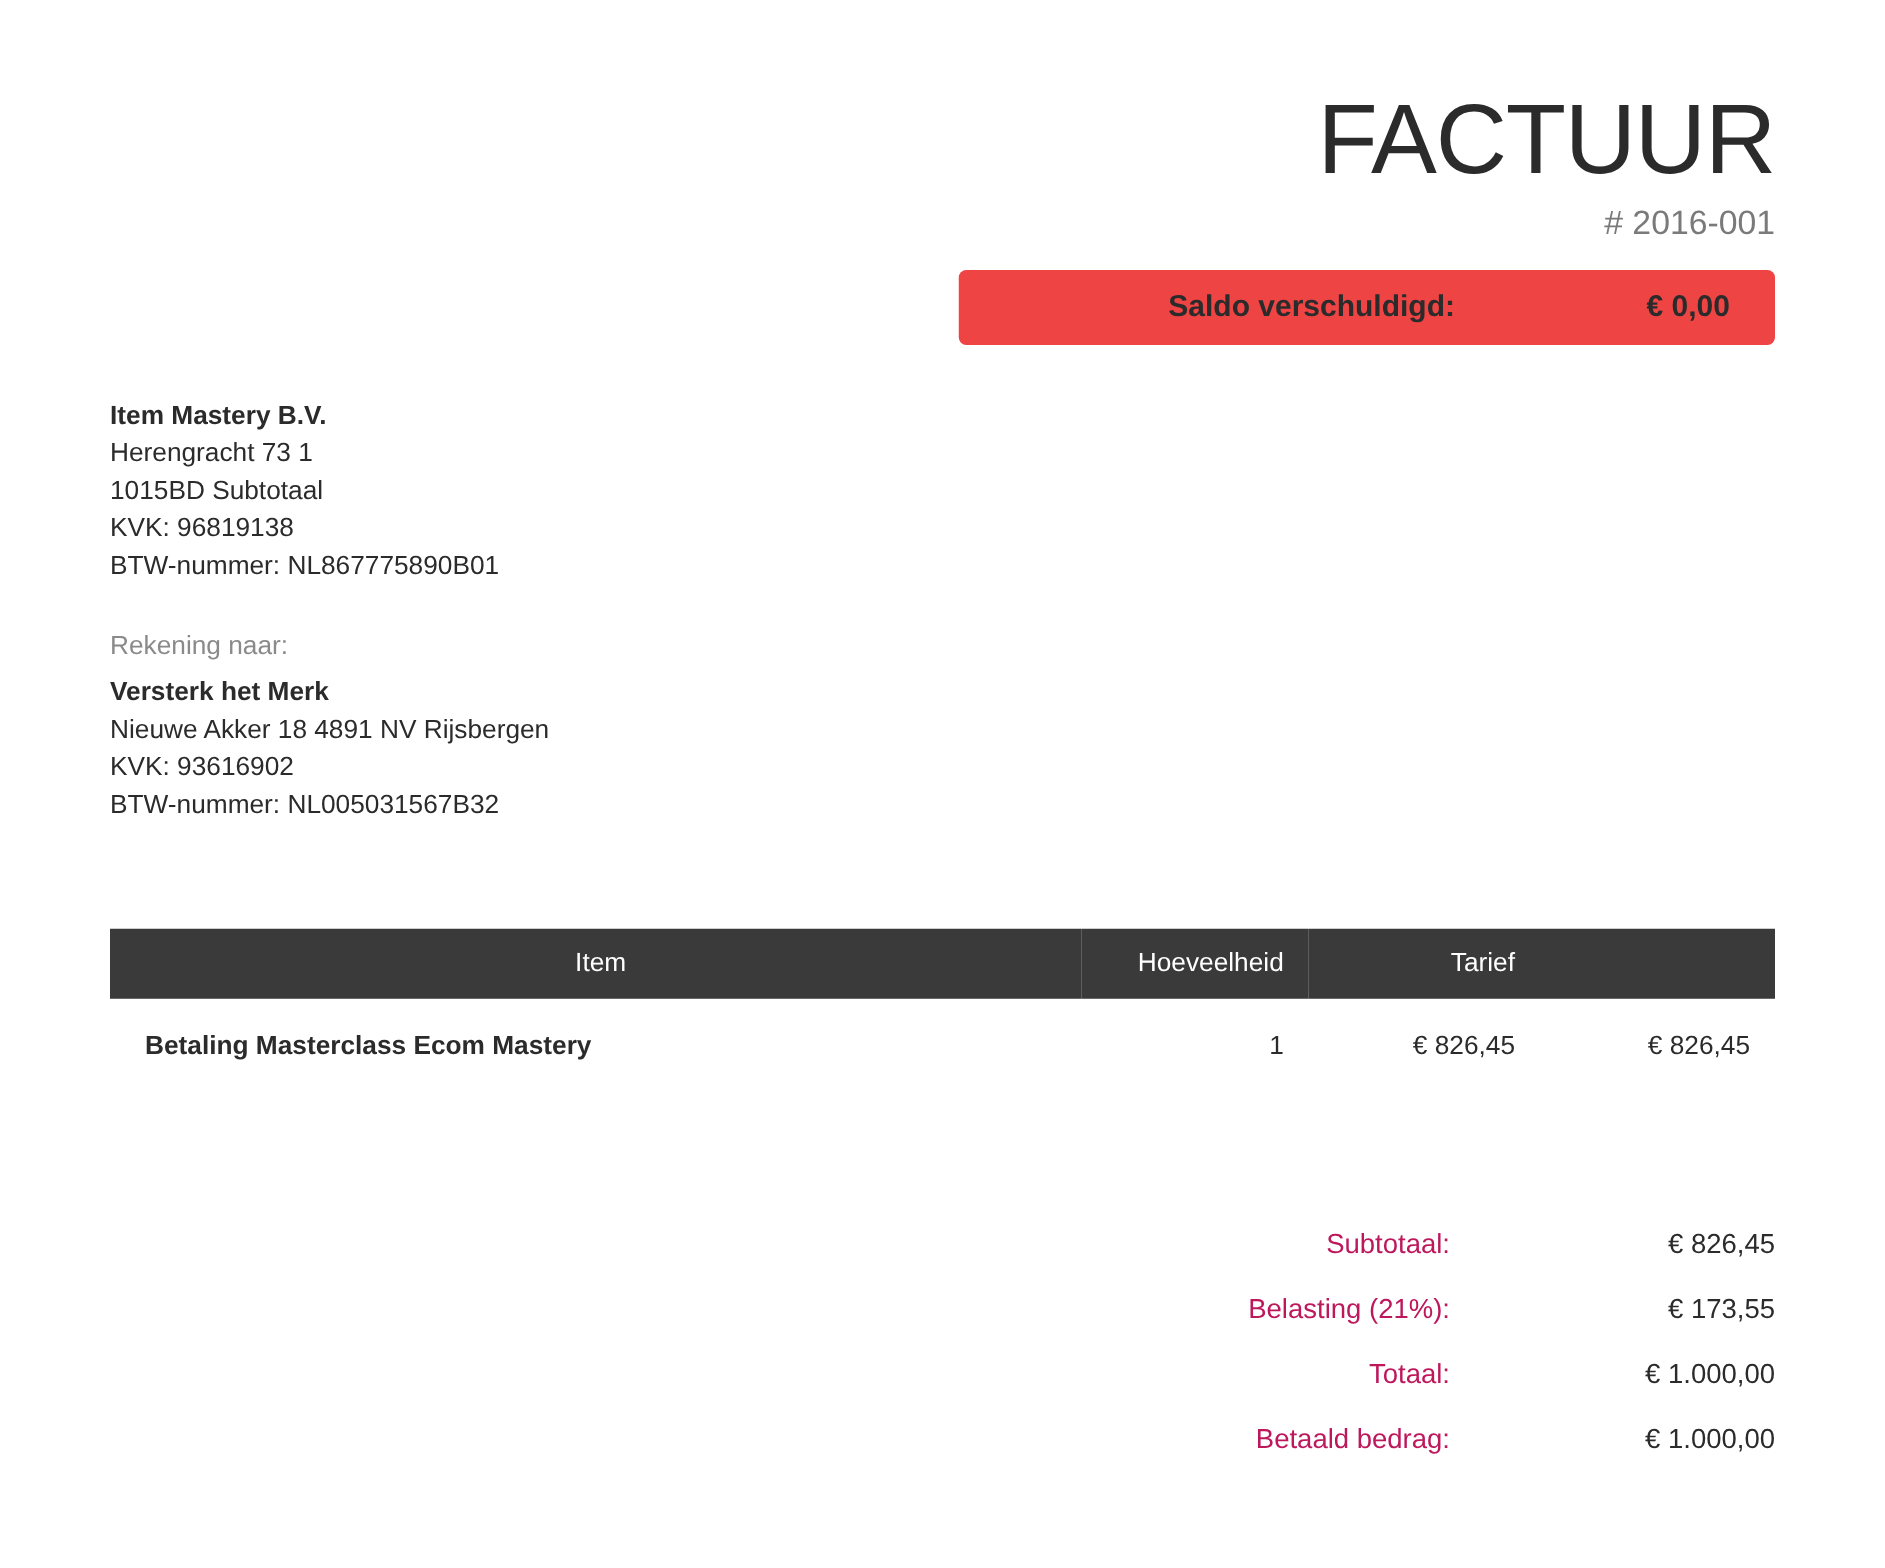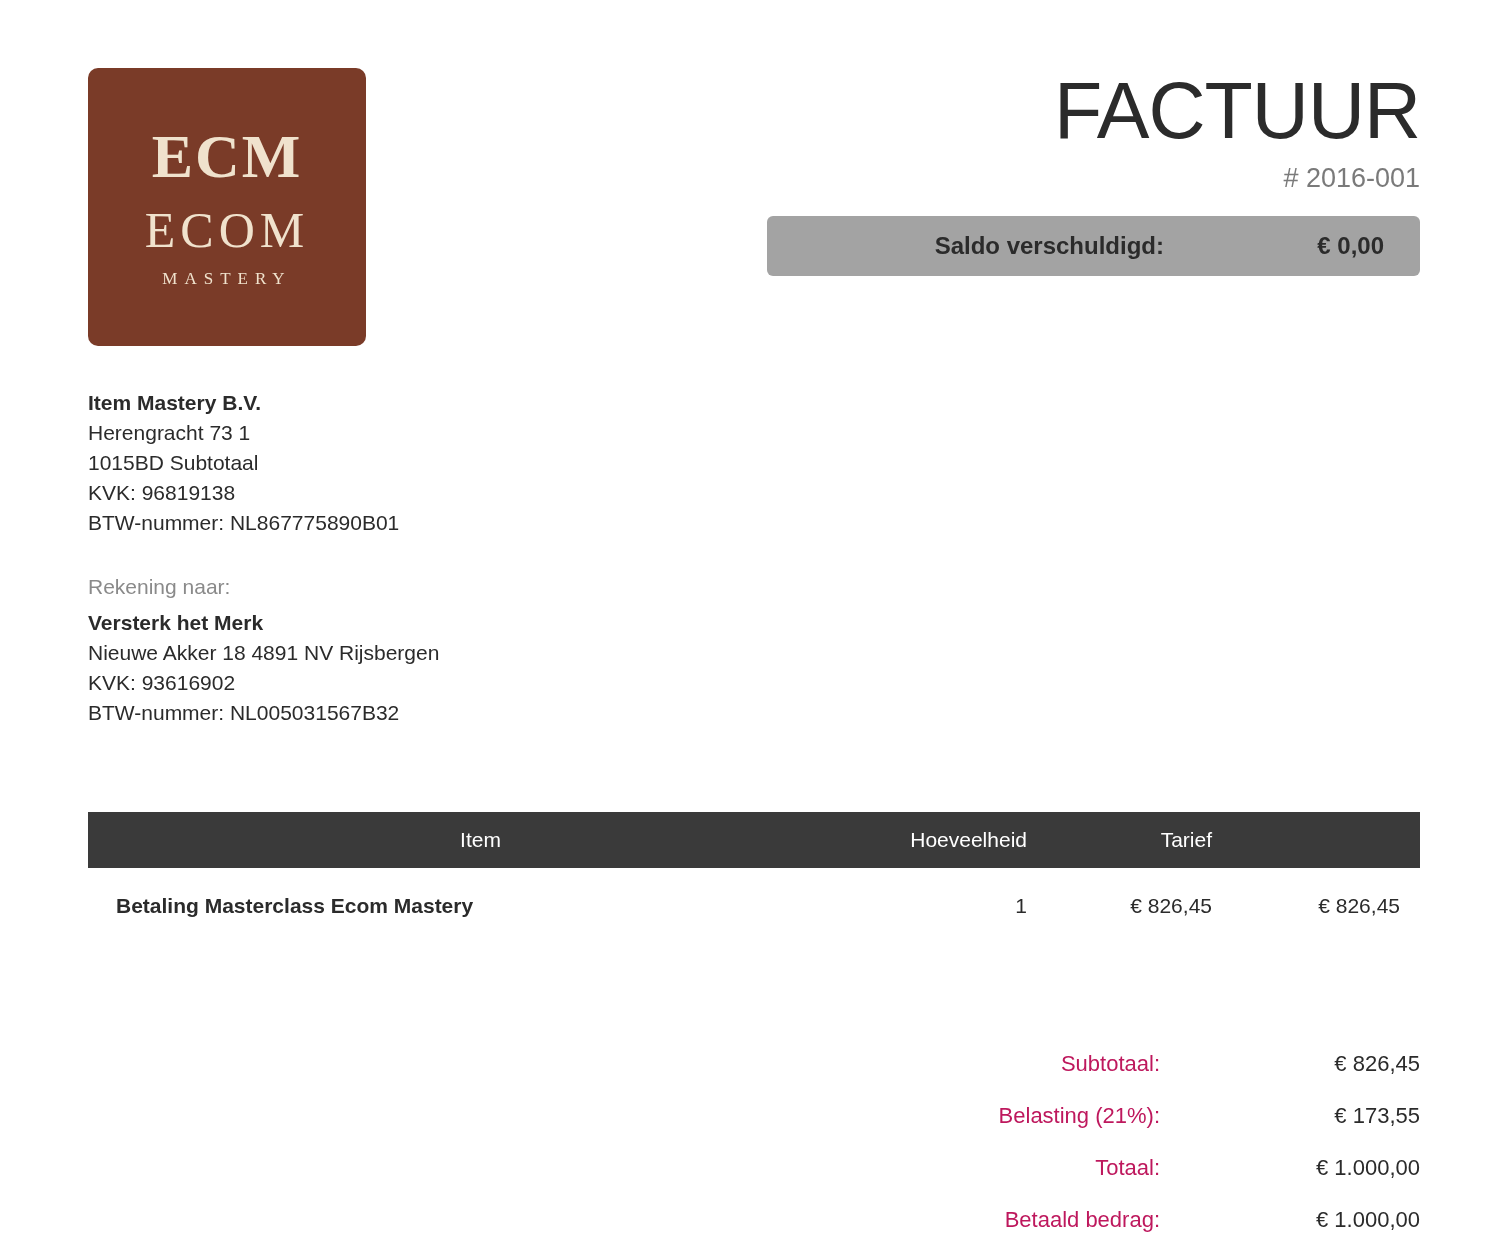--- a/index.html
+++ b/index.html
@@ -95,21 +95,21 @@
   .meta-value {
     width: 235px;
     text-align: right;
     color: #2b2b2b;
     padding-right: 36px;
   }
   .balance-row {
     margin-top: 22px;
     margin-left: auto;
     width: 653px;
-    background: #a3a3a3;
+    background: #ef4444;
     border-radius: 6px;
     display: flex;
     align-items: center;
     padding: 16px 36px 16px 0;
   }
   .balance-label {
     flex: 1;
     text-align: right;
     font-size: 24px;
     font-weight: 700;
@@ -192,27 +192,20 @@
     color: #2b2b2b;
   }
 </style>
 </head>
 <body>
 
 <div class="page">
 
   <div class="header">
 
-    <div class="logo-box">
-      <div class="logo-mark">
-        <span>ECM</span>
-      </div>
-      <div class="logo-word">ECOM</div>
-      <div class="logo-sub">MASTERY</div>
-    </div>
 
     <div class="header-right">
       <div class="doc-title">FACTUUR</div>
       <div class="doc-number"># 2016-001</div>
 
 
       <div class="balance-row">
         <div class="balance-label">Saldo verschuldigd:</div>
         <div class="balance-value">€ 0,00</div>
       </div>

